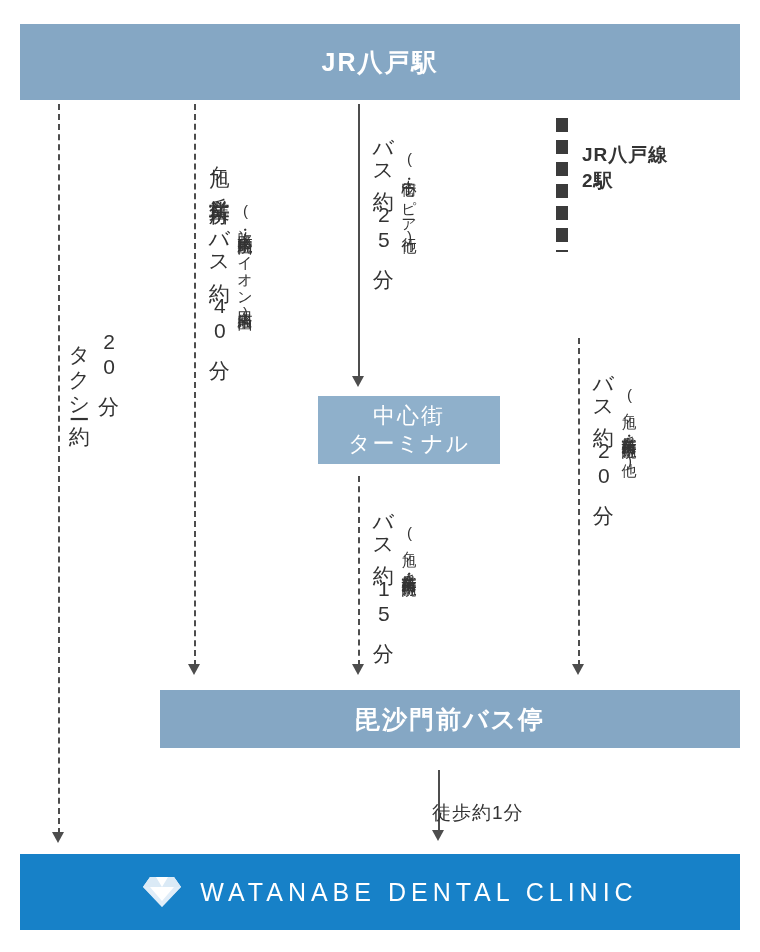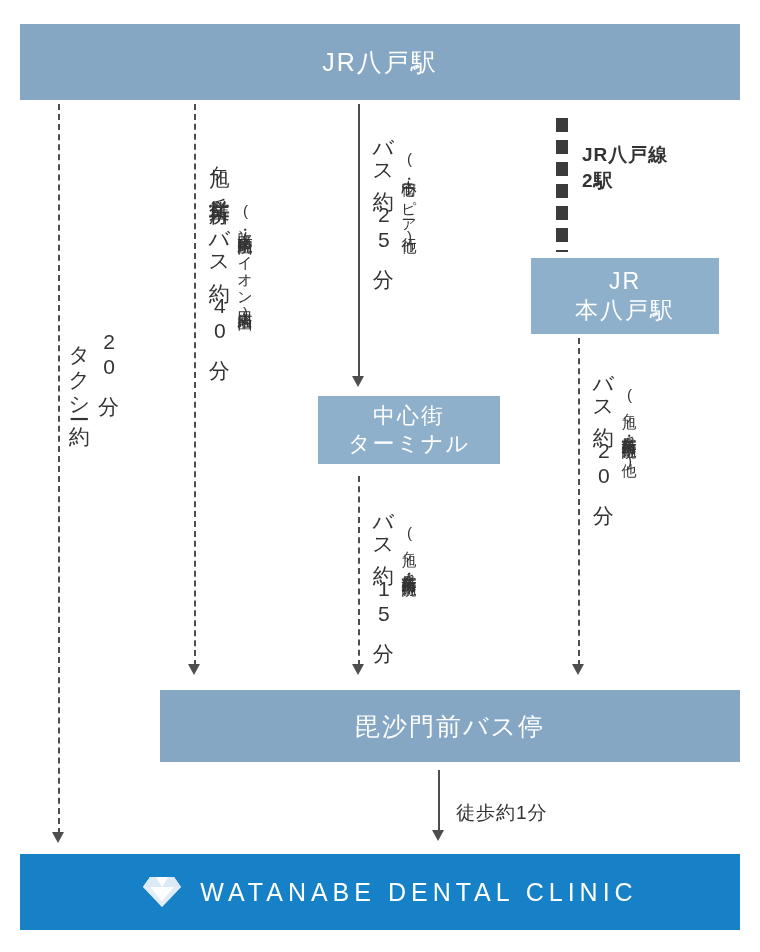--- a/index.html
+++ b/index.html
@@ -28,20 +28,21 @@
     align-items: center;
     justify-content: center;
     text-align: center;
     color: #ffffff;
     letter-spacing: 2px;
     line-height: 1.28;
     white-space: pre-line;
   }
   .node-blue-light {
     background: #85a7c4;
+    font-weight: bold;
   }
   .node-blue-mid {
     background: #8fb0cb;
   }
   .node-brand {
     background: #1781c8;
   }
 
   #node-jr-hachinohe {
     left: 20px;
@@ -61,21 +62,21 @@
     left: 318px;
     top: 396px;
     width: 182px;
     height: 68px;
     font-size: 22px;
   }
   #node-bishamon {
     left: 160px;
     top: 690px;
     width: 580px;
-    height: 72px;
+    height: 58px;
     font-size: 25px;
   }
   #node-clinic {
     left: 20px;
     top: 854px;
     width: 720px;
     height: 76px;
     font-size: 25px;
     letter-spacing: 5px;
     gap: 18px;
@@ -193,22 +194,20 @@
   <div class="line solid" style="left:358px; top:104px; height:274px;"></div>
   <div class="arrow-head" style="left:352px; top:376px;"></div>
   <div class="vgroup" style="left:370px; top:124px;">
     <span class="vlabel small" style="margin-left:2px; margin-top:26px;">(中心街・ラピア行他)</span>
     <span class="vlabel">バス約 25分</span>
   </div>
 
   <div class="line thick-dash" style="left:556px; top:118px; height:134px;"></div>
   <div class="hlabel-2line" style="left:582px; top:142px;font-weight:bold;"><span>JR八戸線</span><br><span>2駅</span></div>
 
-  <div class="node node-blue-mid" id="node-jr-hon-hachinohe">JR
-本八戸駅</div>
 
   <div class="line dashed" style="left:578px; top:338px; height:328px;"></div>
   <div class="arrow-head" style="left:572px; top:664px;"></div>
   <div class="vgroup" style="left:590px; top:360px;">
     <span class="vlabel small" style="margin-left:2px; margin-top:26px;">(旭ヶ丘営業所・市民病院行 他)</span>
     <span class="vlabel">バス約 20分</span>
   </div>
 
   <div class="node node-blue-mid" id="node-chushingai">中心街
 ターミナル</div>
@@ -217,21 +216,21 @@
   <div class="arrow-head" style="left:352px; top:664px;"></div>
   <div class="vgroup" style="left:370px; top:498px;">
     <span class="vlabel small" style="margin-left:2px; margin-top:26px;">(旭ヶ丘営業所・市民病院行)</span>
     <span class="vlabel">バス約 15分</span>
   </div>
 
   <div class="node node-blue-light" id="node-bishamon">毘沙門前バス停</div>
 
   <div class="line solid" style="left:438px; top:770px; height:62px;"></div>
   <div class="arrow-head" style="left:432px; top:830px;"></div>
-  <div class="hlabel" style="left:456px; top:800px;">徒歩約1分</div>
+  <div class="hlabel" style="left:432px; top:800px;">徒歩約1分</div>
 
   <div class="node node-brand" id="node-clinic">
     <svg class="diamond-icon" viewBox="0 0 40 34" aria-hidden="true">
       <polygon points="8,2 32,2 39,12 20,32 1,12" fill="#ffffff"></polygon>
       <polygon points="8,2 32,2 39,12 1,12" fill="#dbeaf6"></polygon>
       <polygon points="14,2 20,12 26,2" fill="#ffffff"></polygon>
       <polygon points="1,12 20,32 39,12 32,12 20,26 8,12" fill="#c9dff2" opacity="0.55"></polygon>
     </svg>
     <span class="clinic-name">WATANABE DENTAL CLINIC</span>
   </div>

